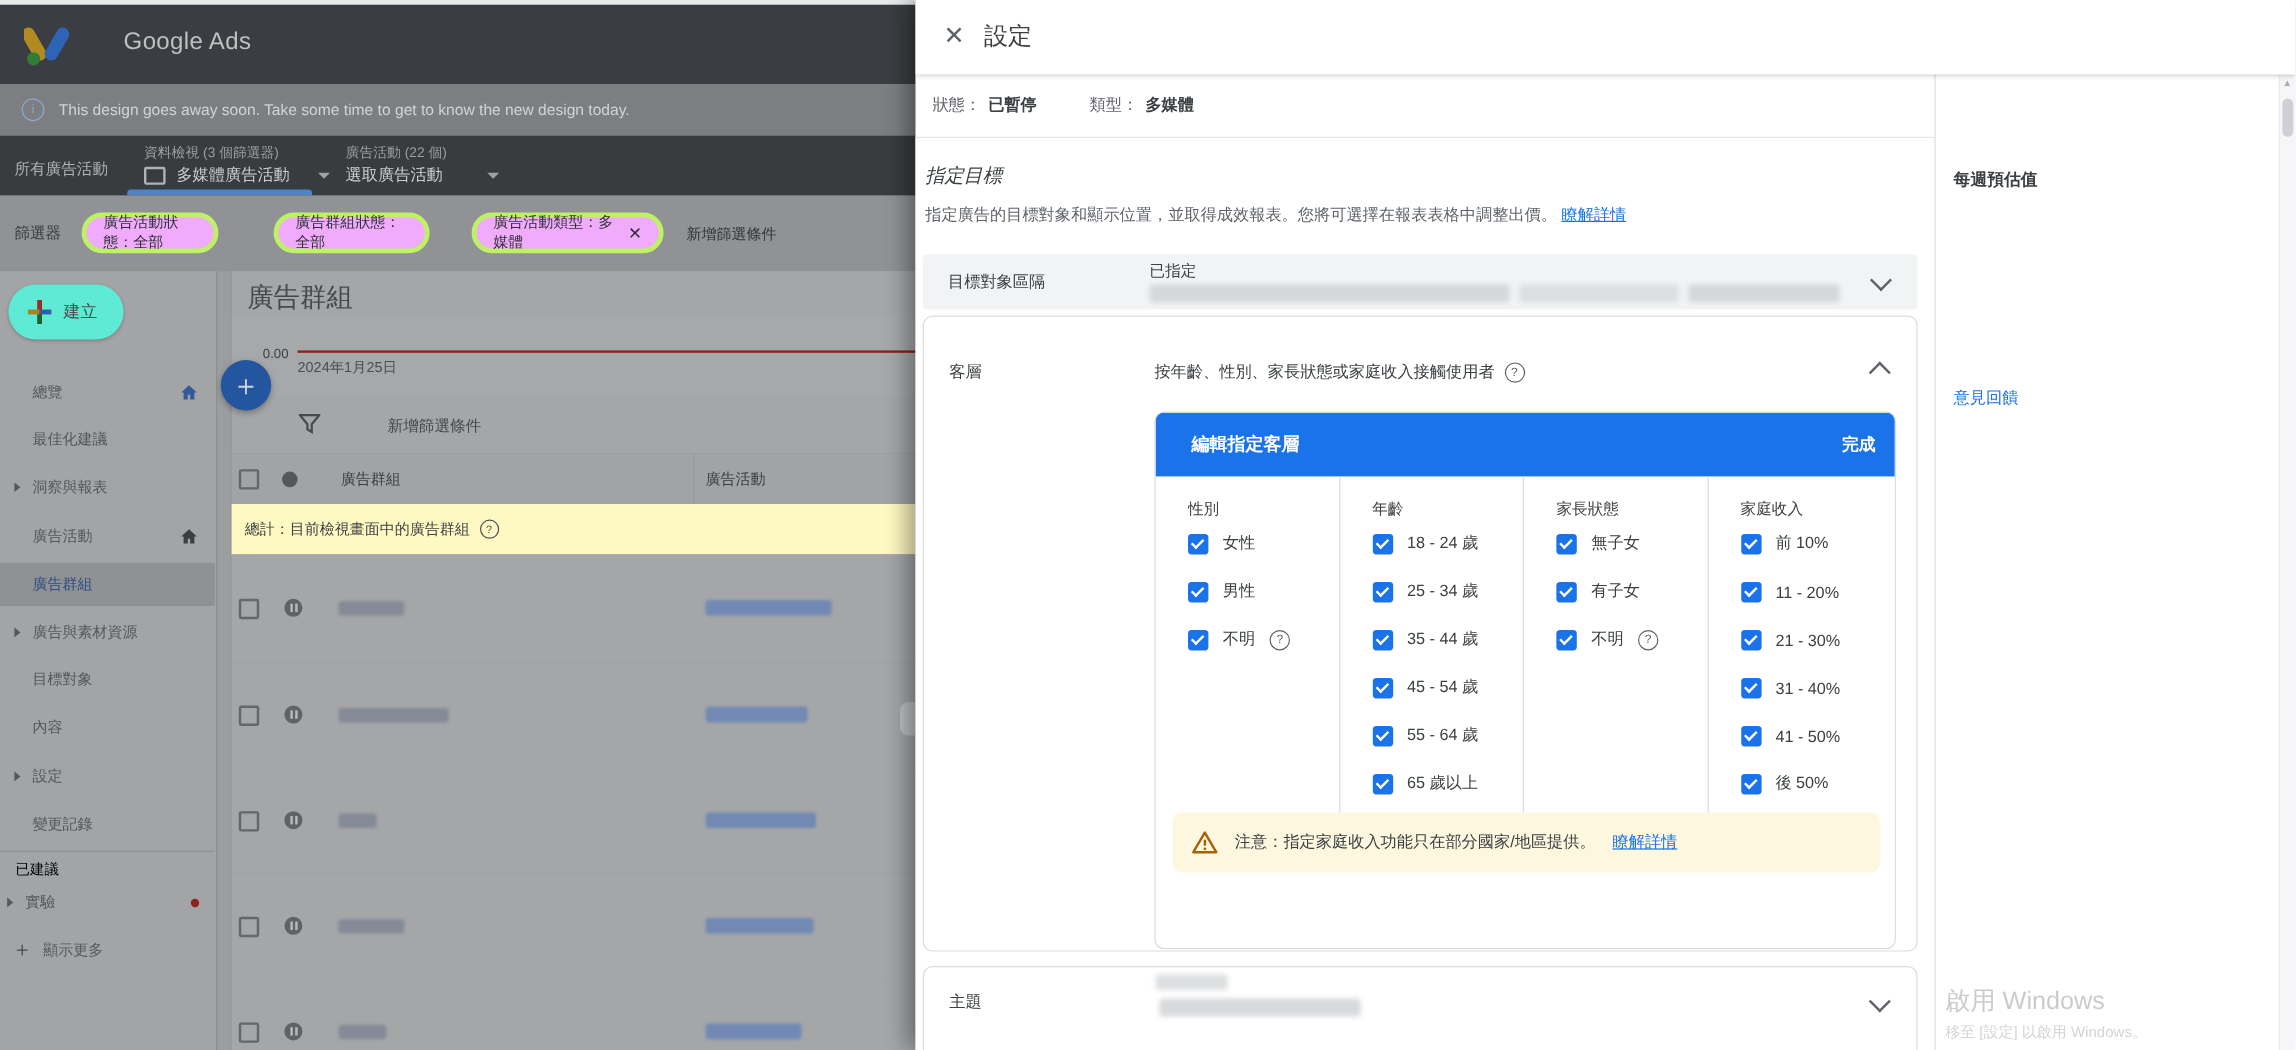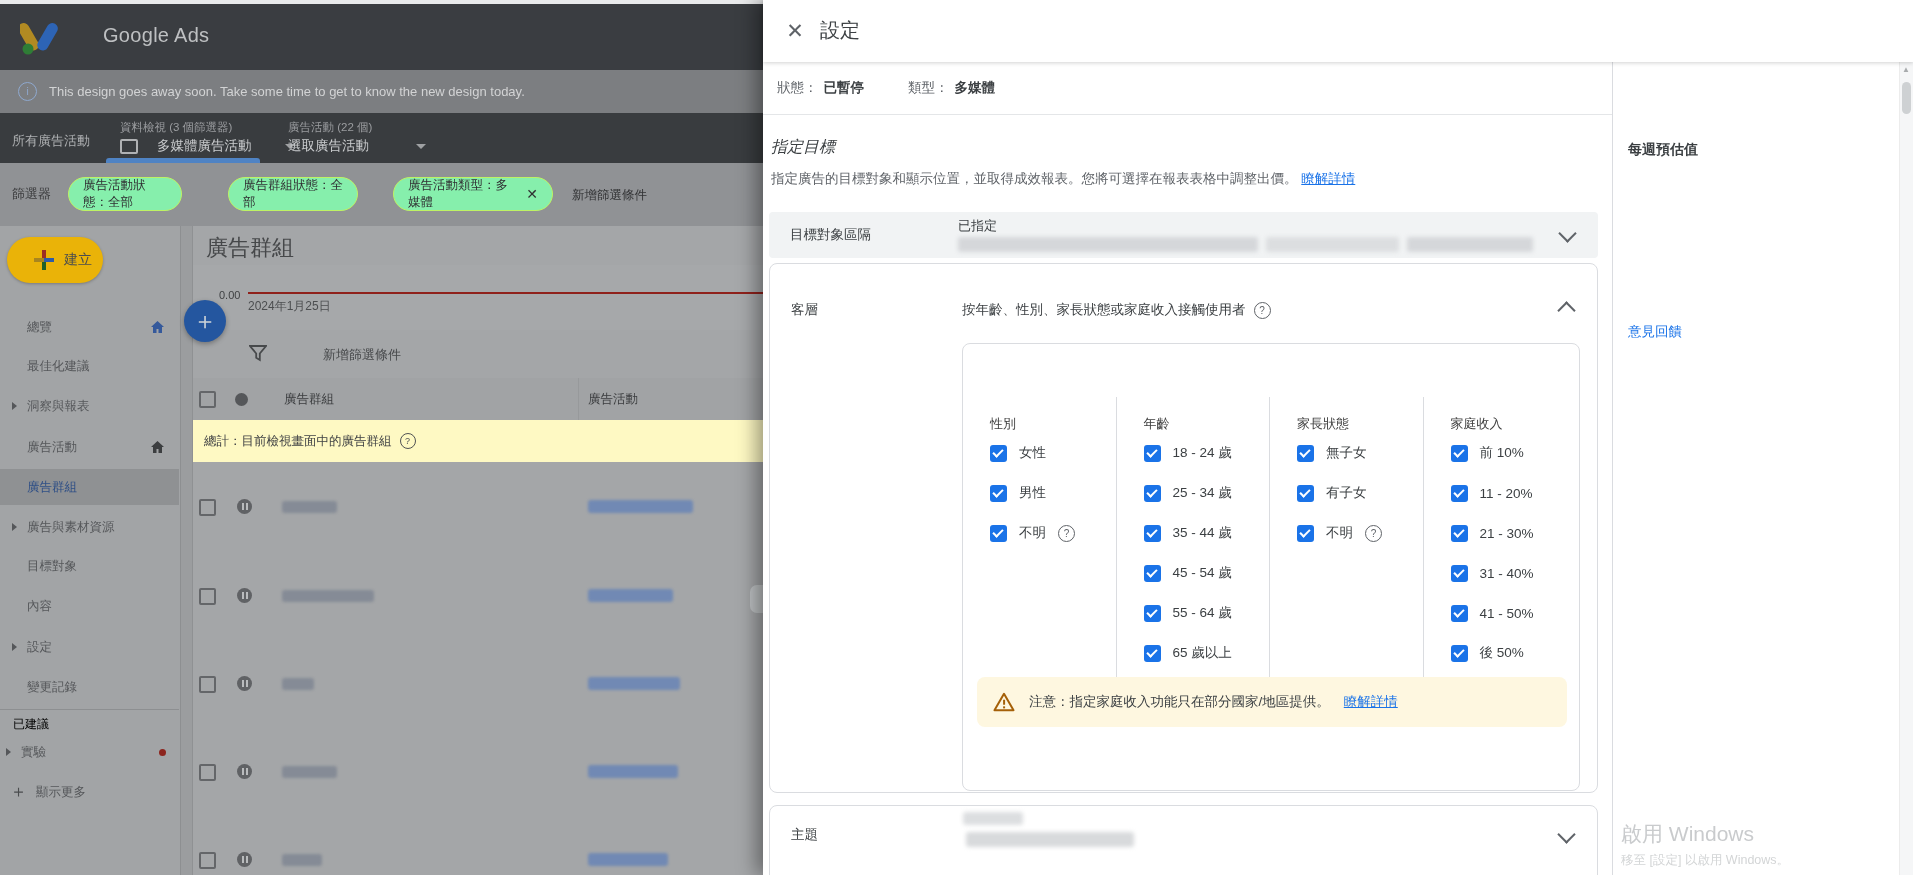--- a/index.html
+++ b/index.html
@@ -9,32 +9,32 @@
   #left-ui{position:absolute;left:0;top:0;width:763px;height:875px;background:#9b9d9f;overflow:hidden;}
   .topstrip{left:0;top:0;width:763px;height:4px;background:#e9eaeb;}
   .topbar{left:0;top:4px;width:763px;height:66px;background:#3a3d41;}
   .brand{position:absolute;left:64px;top:20px;font-size:20px;color:#bec0c2;letter-spacing:.3px;margin-left:39px;}
   .notif{left:0;top:70px;width:763px;height:43px;background:#7c7e81;display:flex;align-items:center;}
   .notif-i{width:17px;height:17px;border:1.6px solid #8fa9cf;border-radius:50%;color:#8fa9cf;font-size:10px;display:flex;align-items:center;justify-content:center;margin-left:18px;flex:none;}
   .notif-t{margin-left:12px;font-size:13px;color:#d2d3d4;}
   .tabbar{left:0;top:113px;width:763px;height:50px;background:#393c3f;}
   .allc{position:absolute;left:12px;top:19px;font-size:13px;color:#aeb0b2;}
   .tabsub{font-size:11.5px;color:#9b9da0;}
-  .tabmain{font-size:13.5px;color:#cbcdcf;display:flex;align-items:center;gap:19px;margin-top:2px;}
+  .tabmain{font-size:13.5px;color:#cbcdcf;display:flex;align-items:center;gap:9px;margin-top:2px;}
   .tabico{width:14px;height:11px;border:2px solid #b0b2b4;border-radius:2px;}
   .tri-d{width:0;height:0;border-left:5px solid transparent;border-right:5px solid transparent;border-top:5px solid #9fa1a3;}
   .underline{position:absolute;left:106px;top:45px;width:154px;height:5px;background:#4f83c4;border-radius:3px 3px 0 0;}
   .filterrow{left:0;top:163px;width:763px;height:63px;background:#909295;}
   .flabel{position:absolute;left:12px;top:22px;font-size:13px;color:#3c3d3f;}
-  .chip{position:absolute;top:14px;height:34px;border:1px solid #bef264;border-radius:17px;background:#86efac;display:flex;align-items:center;padding:12px 14px;font-size:12.5px;color:#303133;box-sizing:border-box;gap:8px;}
+  .chip{position:absolute;top:14px;height:34px;border:4px solid #bef264;border-radius:17px;background:#f0abfc;display:flex;align-items:center;padding:12px 14px;font-size:12.5px;color:#303133;box-sizing:border-box;gap:8px;}
   .chip .x{font-size:14px;color:#303133;}
   .addf{position:absolute;top:24px;font-size:12.5px;color:#323335;}
   
   .sidebar{left:0;top:226px;width:180px;height:649px;background:#a2a4a6;border-right:1px solid #8d8f91;}
-  .pill{position:absolute;left:7px;top:11px;width:96px;height:46px;background:#eab308;border-radius:23px;box-shadow:0 1px 3px rgba(0,0,0,.25);display:flex;align-items:center;gap:10px;padding-left:16px;box-sizing:border-box;justify-content:center;}
+  .pill{position:absolute;left:7px;top:11px;width:96px;height:46px;background:#5eead4;border-radius:23px;box-shadow:0 1px 3px rgba(0,0,0,.25);display:flex;align-items:center;gap:10px;padding-left:16px;box-sizing:border-box;}
   .pill-t{font-size:14px;color:#4b4d4f;}
   .sbi{position:absolute;left:0;width:180px;height:32px;display:flex;align-items:center;}
   .sbi .lab{margin-left:27px;font-size:12.5px;color:#55575a;}
   .sbi .arr{position:absolute;left:12px;width:0;height:0;border-top:4px solid transparent;border-bottom:4px solid transparent;border-left:5px solid #55575a;}
   .sbi .homer{position:absolute;right:15px;}
   .sel-band{position:absolute;left:0;top:243px;width:179px;height:36px;background:#8f9193;}
   .sbi.sel .lab{color:#2f4f86;}
   .sb-div{position:absolute;left:0;top:483px;width:179px;height:1px;background:#8d8f91;}
   .sec-lab{position:absolute;left:13px;top:490px;font-size:12px;color:#63656
 8;}
@@ -333,20 +333,24 @@
 
       <div class="card" style="top:148px;height:530px">
         <div class="dem-lab">客層</div>
         <div class="dem-sub">
           <span>按年齡、性別、家長狀態或家庭收入接觸使用者</span>
           <span class="helpc2">?</span>
         </div>
         <span class="chev up chev-right" style="top:40px"></span>
 
         <div class="editcard">
+          <div class="bluebar">
+            <div class="bb-t">編輯指定客層</div>
+            <div class="bb-done">完成</div>
+          </div>
           <div class="dgrid">
             <div class="dcol">
               <div class="dcol-t">性別</div>
               <div class="ditem">
                   <span class="cb"></span>
                   <span>女性</span>
                 </div>
               <div class="ditem">
                   <span class="cb"></span>
                   <span>男性</span>

